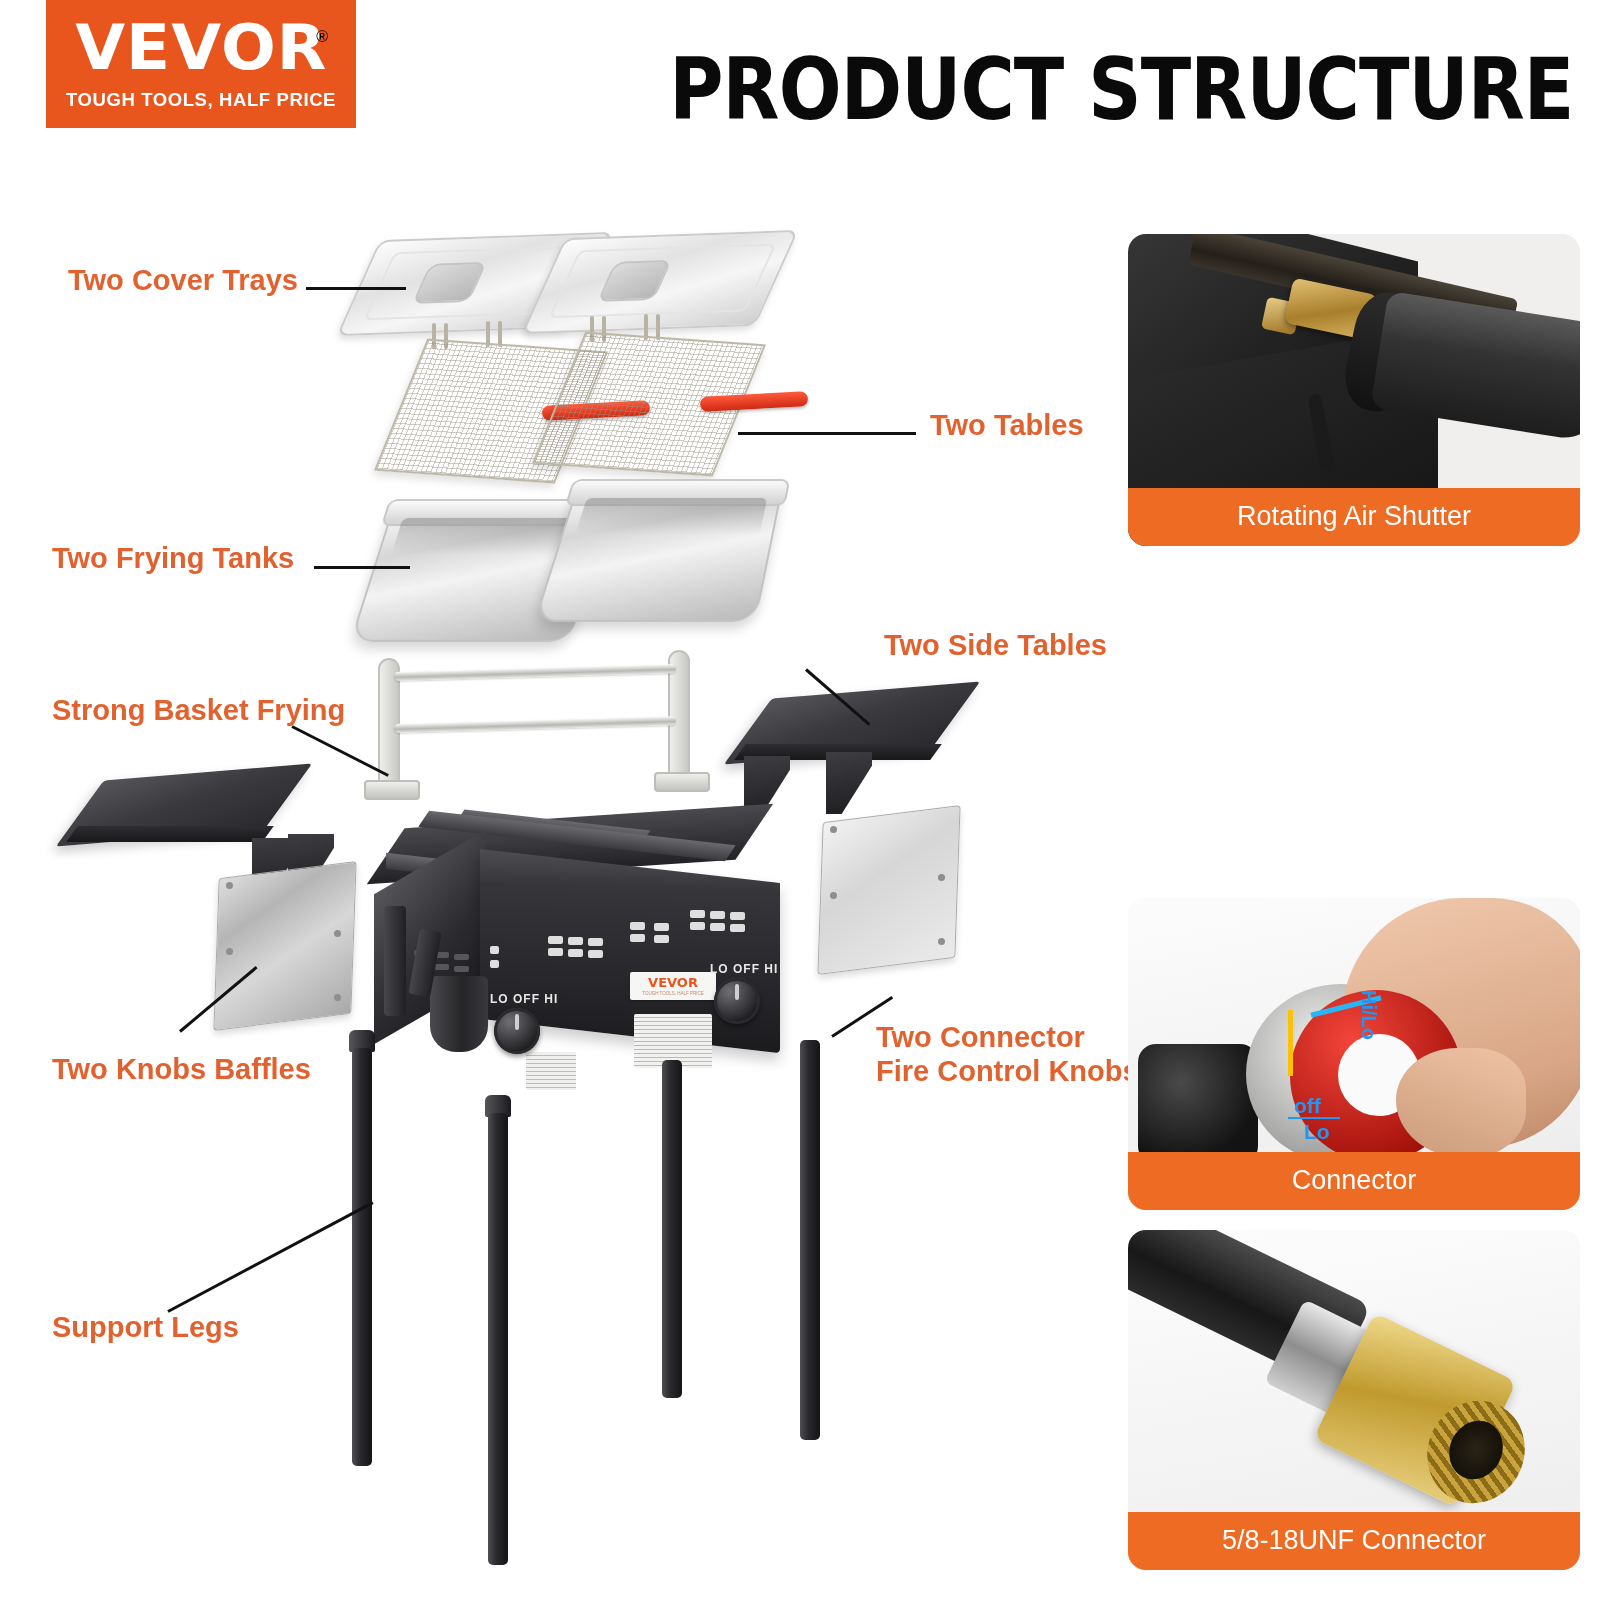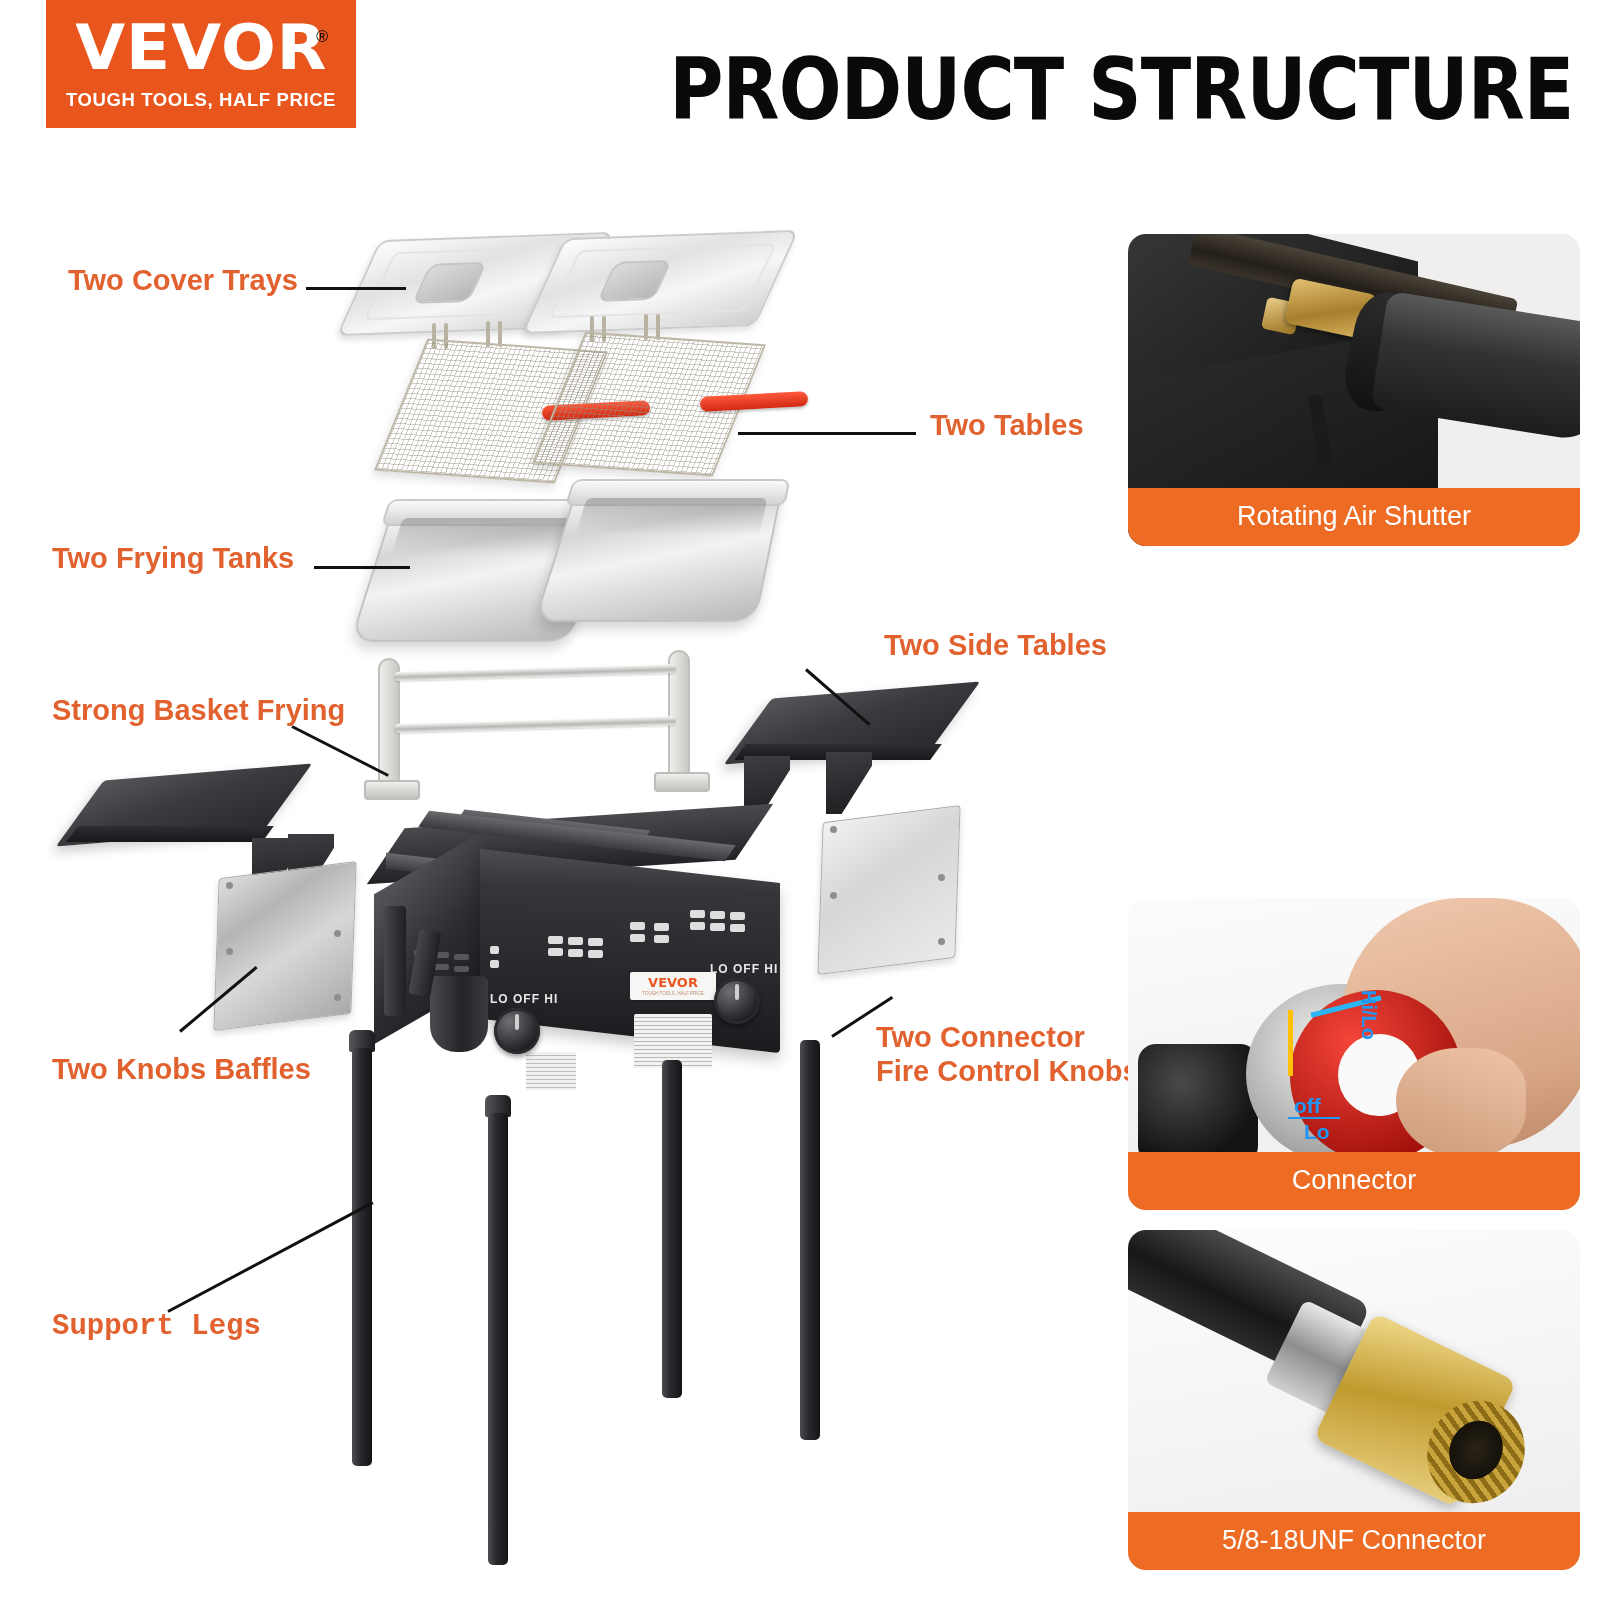--- a/index.html
+++ b/index.html
@@ -516,21 +516,21 @@
   <div class="leader" style="left:168px; top:1310px; width:232px; transform:rotate(-28deg);"></div>
 
   <div class="label" style="left:68px;  top:263px;">Two Cover Trays</div>
   <div class="label" style="left:930px; top:408px;">Two Tables</div>
   <div class="label" style="left:52px;  top:541px;">Two Frying Tanks</div>
   <div class="label" style="left:884px; top:628px;">Two Side Tables</div>
   <div class="label" style="left:52px;  top:693px;">Strong Basket Frying</div>
   <div class="label" style="left:876px; top:1020px;">Two Connector
 Fire Control Knobs</div>
   <div class="label" style="left:52px;  top:1052px;">Two Knobs Baffles</div>
-  <div class="label" style="left:52px;  top:1310px;font-family:Liberation Mono, monospace;">Support Legs</div>
+  <div class="label" style="left:52px;  top:1310px;">Support Legs</div>
 
   <div class="thumb" style="top:234px; height:312px;">
     <div class="photo">
       <div class="t1bg"></div>
       <div class="t1-plate"></div>
       <div class="t1-plate2"></div>
       <div class="t1-tube"></div>
       <div class="t1-brass2"></div>
       <div class="t1-brass"></div>
       <div class="t1-collar"></div>

